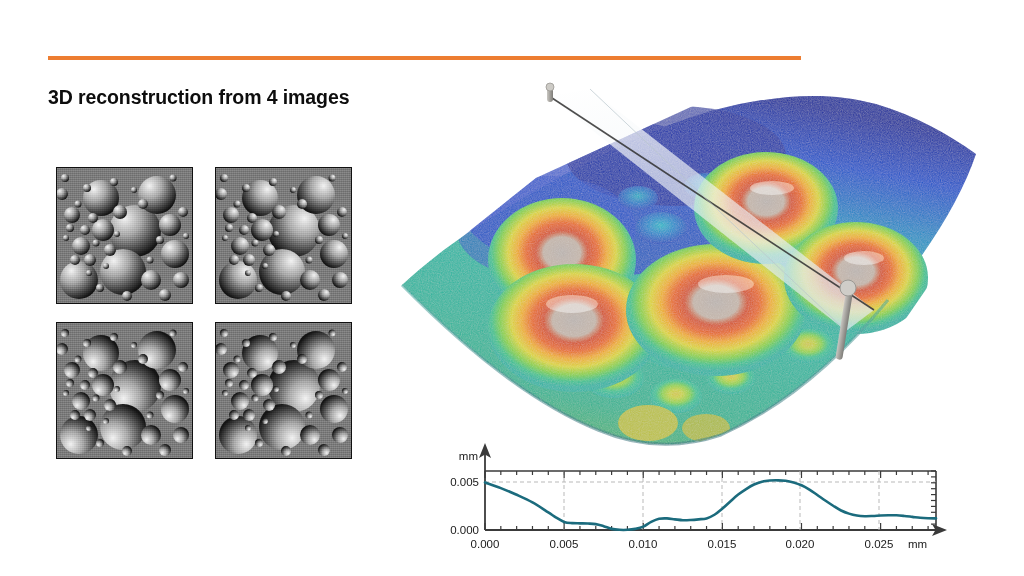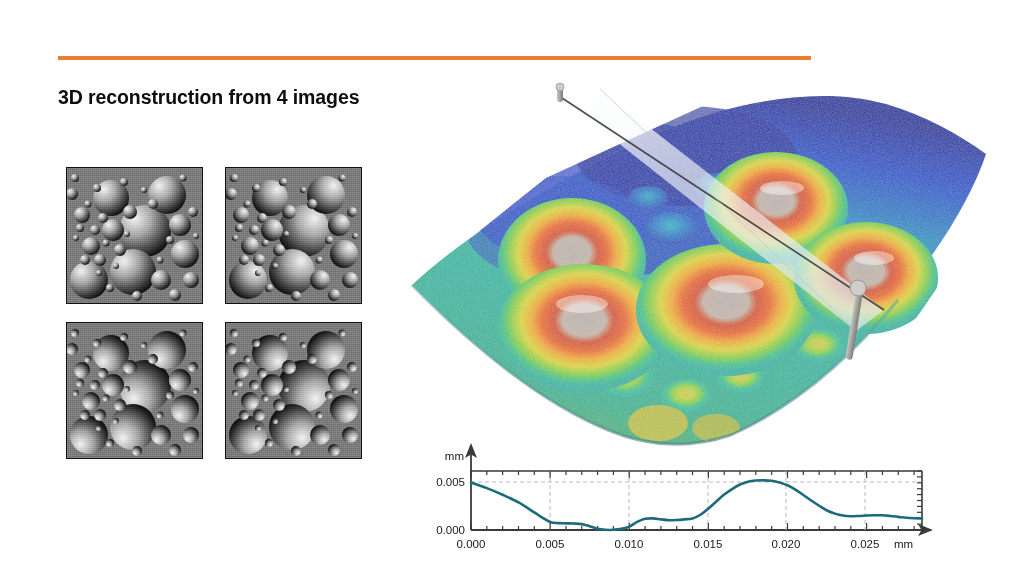--- a/index.html
+++ b/index.html
@@ -3,21 +3,21 @@
 <meta charset="utf-8">
 <title>3D reconstruction slide</title>
 <style>
   html,body{margin:0;padding:0;}
   body{
     width:1024px;height:576px;
     background:#ffffff;
     font-family:"Liberation Sans", sans-serif;
     overflow:hidden;position:relative;
   }
-  #slide{position:absolute;left:0;top:0;width:1008px;height:576px;background:#fff;margin-left:10px;}
+  #slide{position:absolute;left:0;top:0;width:1008px;height:576px;background:#fff;}
 
   
   .accent-rule{
     position:absolute;left:48px;top:56px;width:753px;height:4px;
     background:#ed7d31;
   }
 
   
   .slide-title{
     position:absolute;left:48px;top:86px;
@@ -45,21 +45,21 @@
     background-image:
       repeating-linear-gradient(0deg, rgba(255,255,255,.35) 0 1px, rgba(0,0,0,.35) 1px 2px),
       repeating-linear-gradient(90deg, rgba(255,255,255,.3) 0 1px, rgba(0,0,0,.3) 1px 2px);
   }
 
   
   .surface-wrap{position:absolute;left:376px;top:78px;width:620px;height:372px;}
   .surface-wrap svg{display:block;}
 
   
-  .profile-chart{position:absolute;left:414px;top:438px;width:510px;height:112px;}
+  .profile-chart{position:absolute;left:438px;top:438px;width:510px;height:112px;}
   .profile-chart svg{display:block;}
   .ax-text{font-family:"Liberation Sans", sans-serif;font-size:11.5px;fill:#1a1a1a;}
 </style>
 </head>
 <body>
 
 <div id="slide">
 
   <div class="accent-rule"></div>
 

